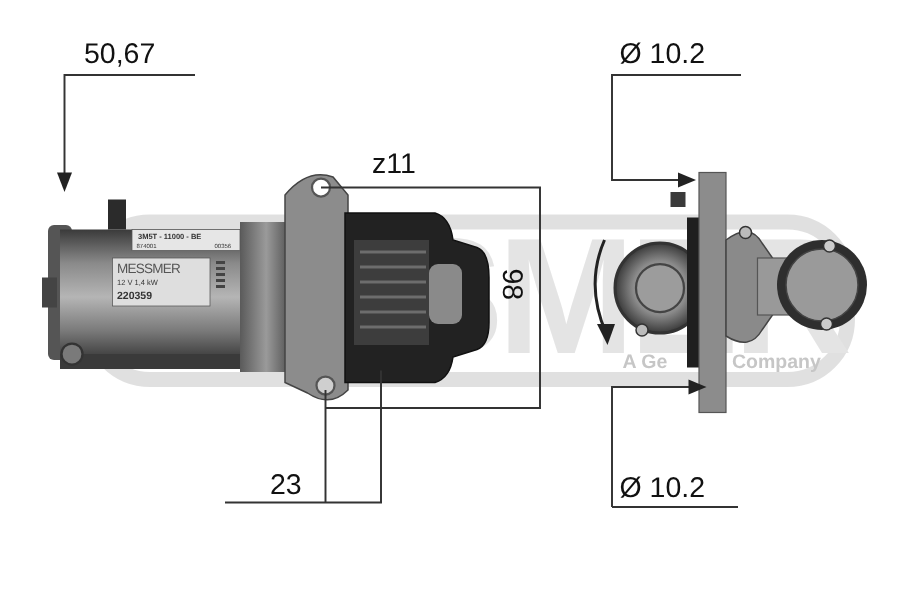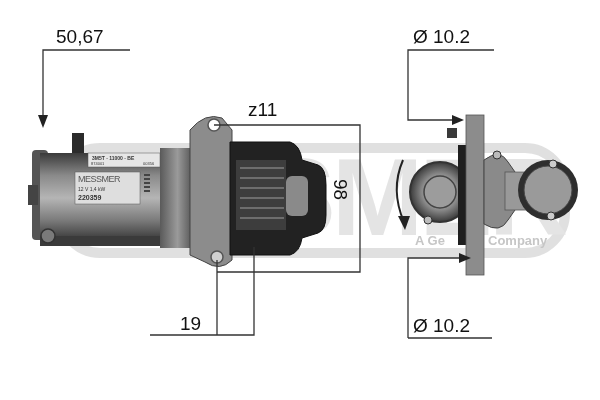--- a/index.html
+++ b/index.html
@@ -135,16 +135,16 @@
   <span class="label-text" style="left:91px; top:162px; font-size:4px;">874001</span>
   <span class="label-text" style="left:143px; top:162px; font-size:4px;">00356</span>
   <span class="label-text" style="left:78px; top:175px; font-size:9px; color:#555; letter-spacing:-0.5px;">MESSMER</span>
   <span class="label-text" style="left:78px; top:187px; font-size:5px;">12 V 1,4 kW</span>
   <span class="label-text" style="left:78px; top:194px; font-size:7px; font-weight:bold;">220359</span>
 
   
   <span class="dim-label" style="left:56px; top:27px;">50,67</span>
   <span class="dim-label" style="left:248px; top:100px;">z11</span>
   <span class="dim-label rot" style="left:330px; top:180px;">98</span>
-  <span class="dim-label" style="left:180px; top:314px;">19</span>
+  <span class="dim-label" style="left:180px; top:314px;">23</span>
   <span class="dim-label" style="left:413px; top:27px;">Ø 10.2</span>
   <span class="dim-label" style="left:413px; top:316px;">Ø 10.2</span>
 </div>
 
 </body></html>

